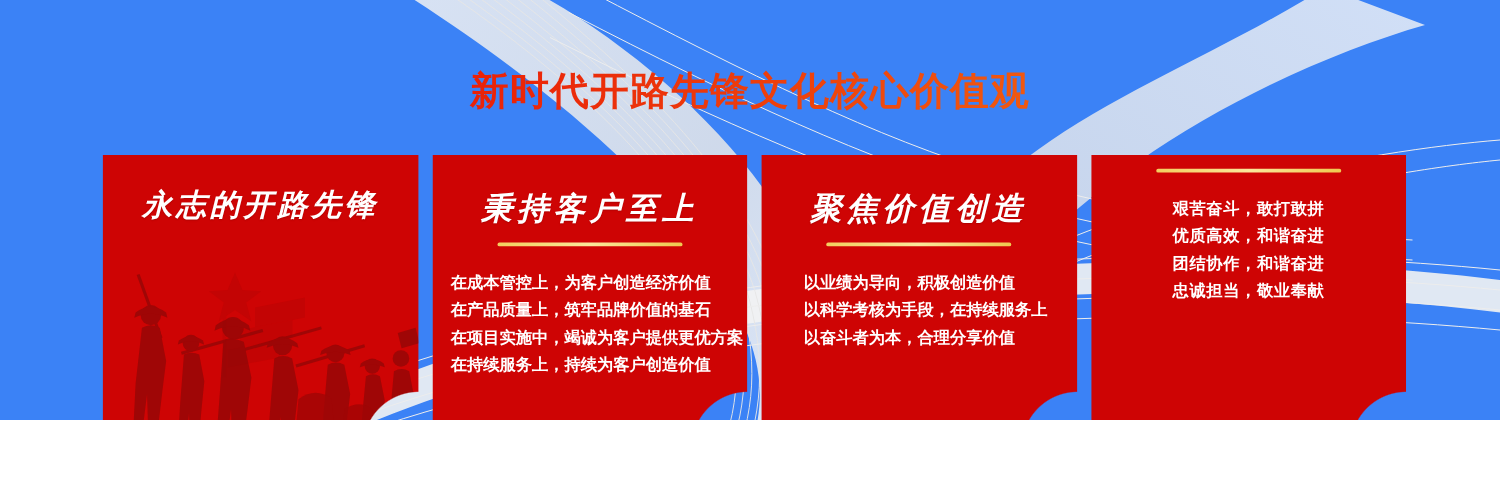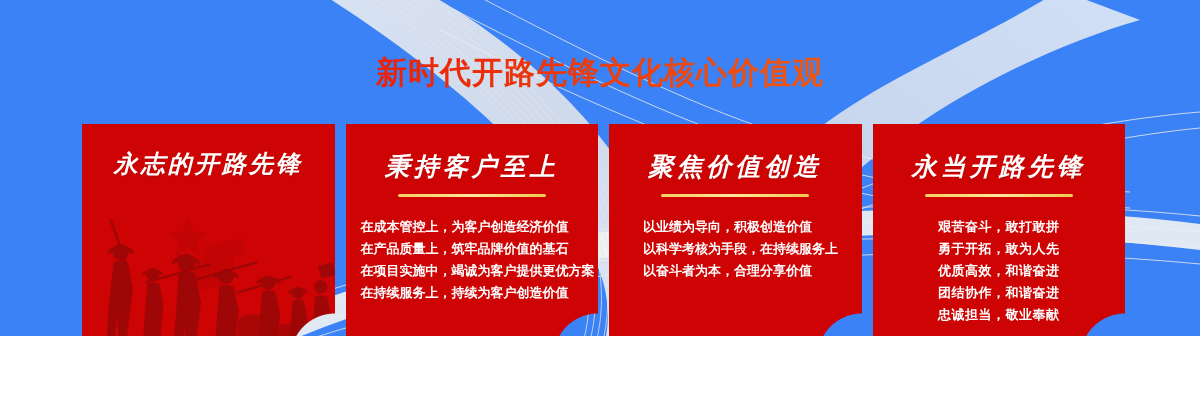--- a/index.html
+++ b/index.html
@@ -290,25 +290,23 @@
         <div class="card-lines">
           <div class="card-line">以业绩为导向，积极创造价值</div>
           <div class="card-line">以科学考核为手段，在持续服务上</div>
           <div class="card-line">以奋斗者为本，合理分享价值</div>
         </div>
       </div>
     </div>
 
     <div class="card card--text card--c4">
       <div class="card-inner">
-        <div class="card-heading">永当开路先锋</div>
         <div class="card-underline"></div>
         <div class="card-lines">
           <div class="card-line">艰苦奋斗，敢打敢拼</div>
-          <div class="card-line">勇于开拓，敢为人先</div>
           <div class="card-line">优质高效，和谐奋进</div>
           <div class="card-line">团结协作，和谐奋进</div>
           <div class="card-line">忠诚担当，敬业奉献</div>
         </div>
       </div>
     </div>
 
   </div>
 </div>
 

